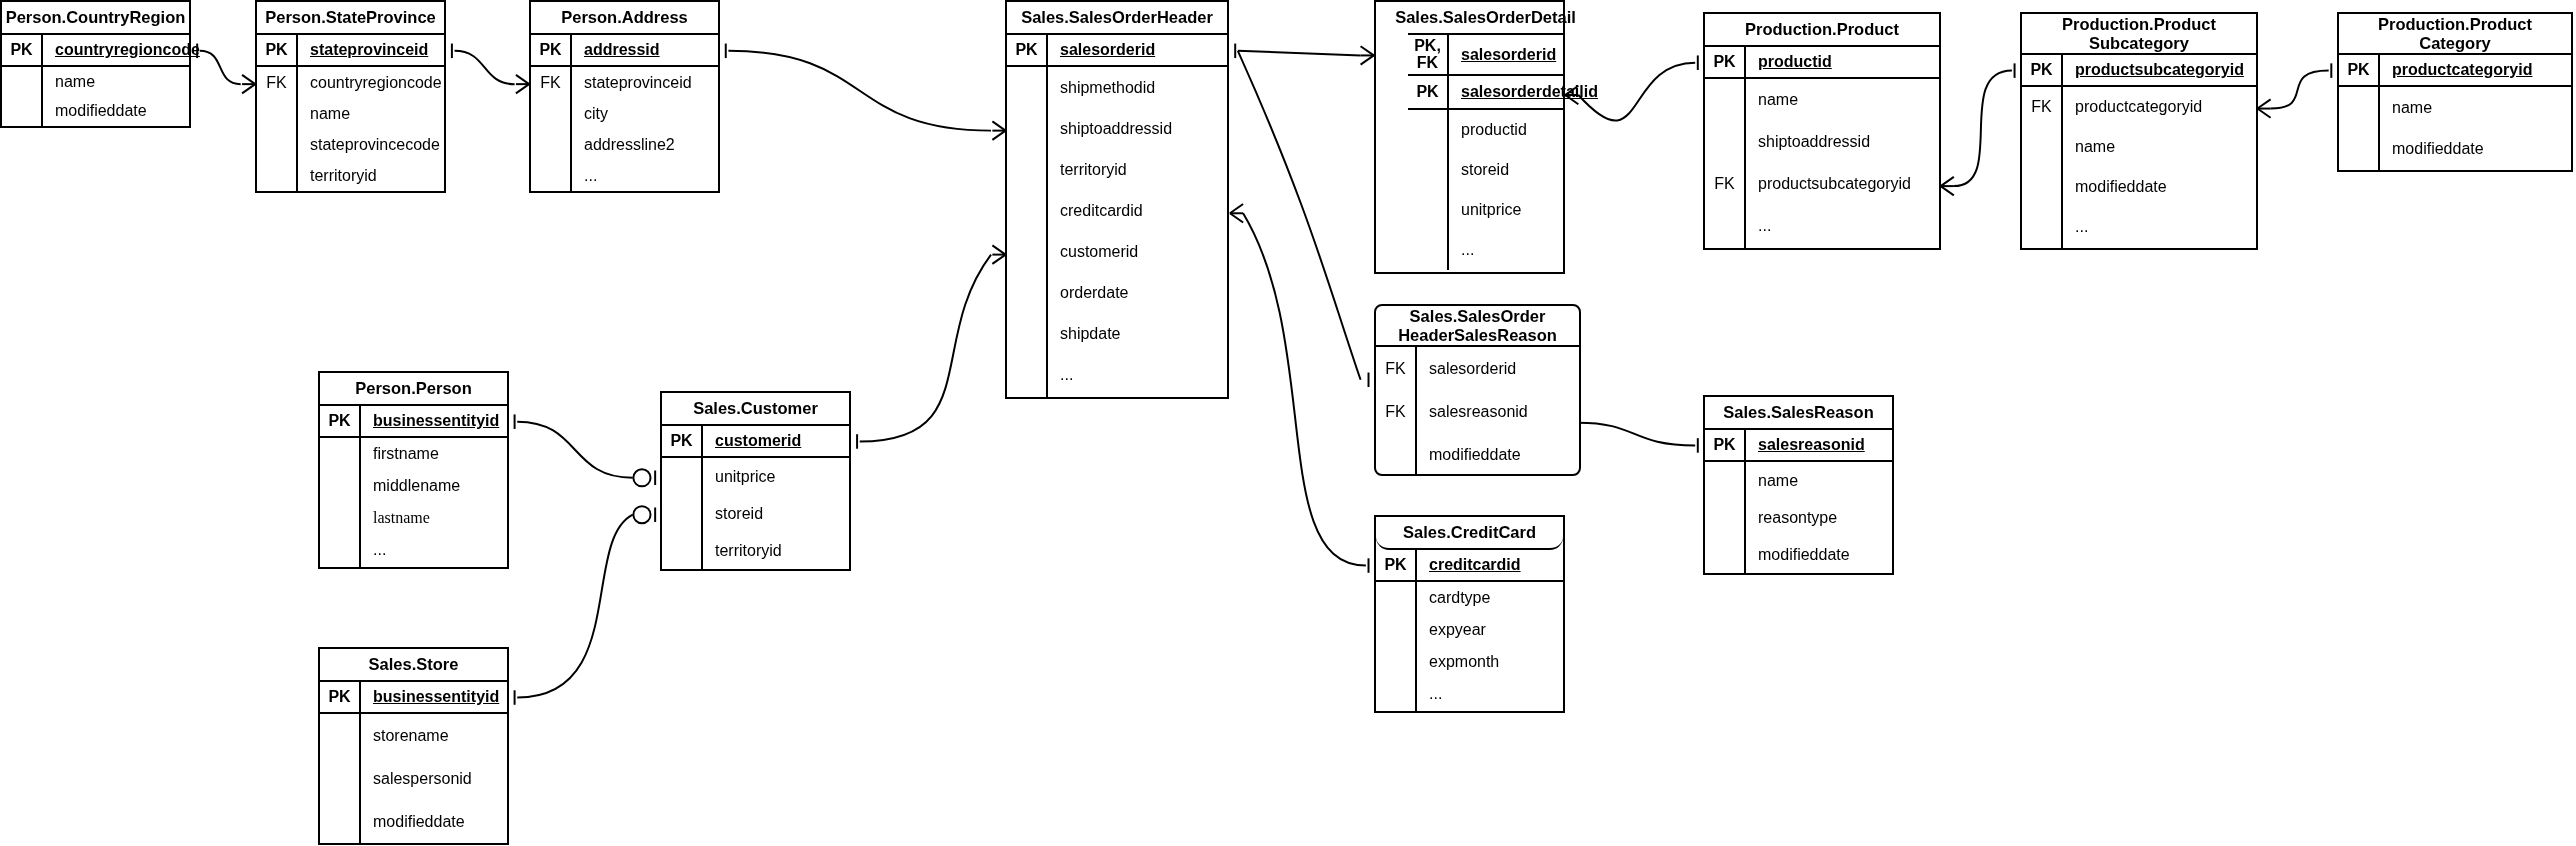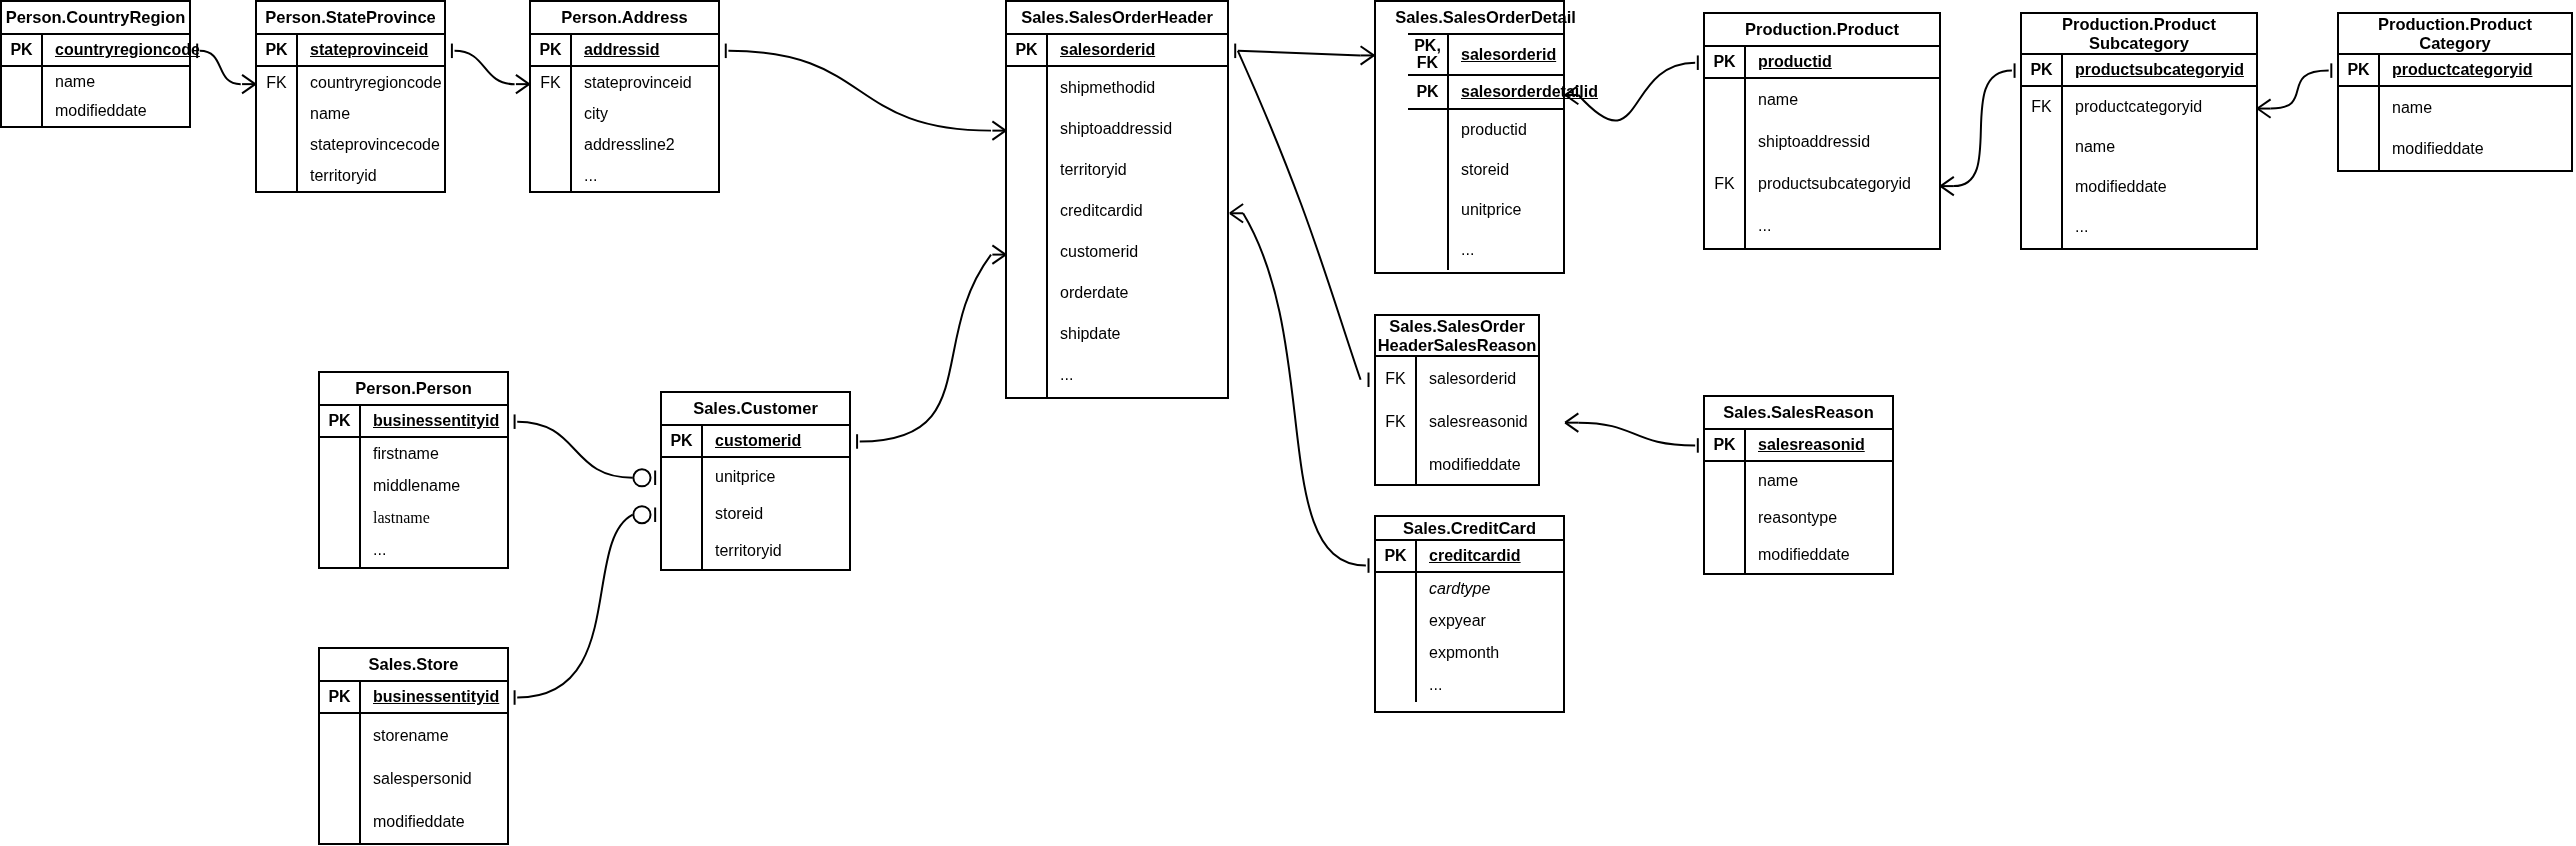--- a/index.html
+++ b/index.html
@@ -408,21 +408,21 @@
           <div class="kline" style="height: 43px;"></div>
           <div class="kline" style="height: 43px;"></div>
         </div>
         <div class="body-names">
           <div class="field-line" style="height: 43px;">storename</div>
           <div class="field-line" style="height: 43px;">salespersonid</div>
           <div class="field-line" style="height: 43px;">modifieddate</div>
         </div>
       </div>
     </div>
-    <div class="entity" id="ent-soh_sales_reason" style="left: 1374px; top: 314px; width: 166px; height: 172px;">
+    <div class="entity" id="ent-soh_sales_reason" style="left: 1374px; top: 304px; width: 207px; height: 172px; border-radius: 8px;">
       <div class="entity-title" style="height: 41px;">Sales.SalesOrder
 HeaderSalesReason</div>
       <div class="body-split" style="height: 129px;">
         <div class="body-keys">
           <div class="kline" style="height: 43px;">FK</div>
           <div class="kline" style="height: 43px;">FK</div>
           <div class="kline" style="height: 43px;"></div>
         </div>
         <div class="body-names">
           <div class="field-line" style="height: 43px;">salesorderid</div>
@@ -444,34 +444,34 @@
           <div class="kline" style="height: 37px;"></div>
         </div>
         <div class="body-names">
           <div class="field-line" style="height: 37px;">name</div>
           <div class="field-line" style="height: 37px;">reasontype</div>
           <div class="field-line" style="height: 37px;">modifieddate</div>
         </div>
       </div>
     </div>
     <div class="entity" id="ent-credit_card" style="left: 1374px; top: 515px; width: 191px; height: 198px;">
-      <div class="entity-title" style="height: 24px;">Sales.CreditCard</div>
+      <div class="entity-title" style="height: 33px; border-radius: 13px;">Sales.CreditCard</div>
       <div class="attr-row sep" style="height: 32px;">
         <div class="key-cell pk">PK</div>
         <div class="name-cell pkname">creditcardid</div>
       </div>
       <div class="body-split" style="height: 129px;">
         <div class="body-keys">
           <div class="kline" style="height: 32px;"></div>
           <div class="kline" style="height: 32px;"></div>
           <div class="kline" style="height: 32px;"></div>
           <div class="kline" style="height: 32px;"></div>
         </div>
         <div class="body-names">
-          <div class="field-line" style="height: 32px; font-style: italic;">cardtype</div>
+          <div class="field-line" style="height: 32px;">cardtype</div>
           <div class="field-line" style="height: 32px;">expyear</div>
           <div class="field-line" style="height: 32px;">expmonth</div>
           <div class="field-line" style="height: 32px;">...</div>
         </div>
       </div>
     </div>
   </div>
 
 
 </body></html>

